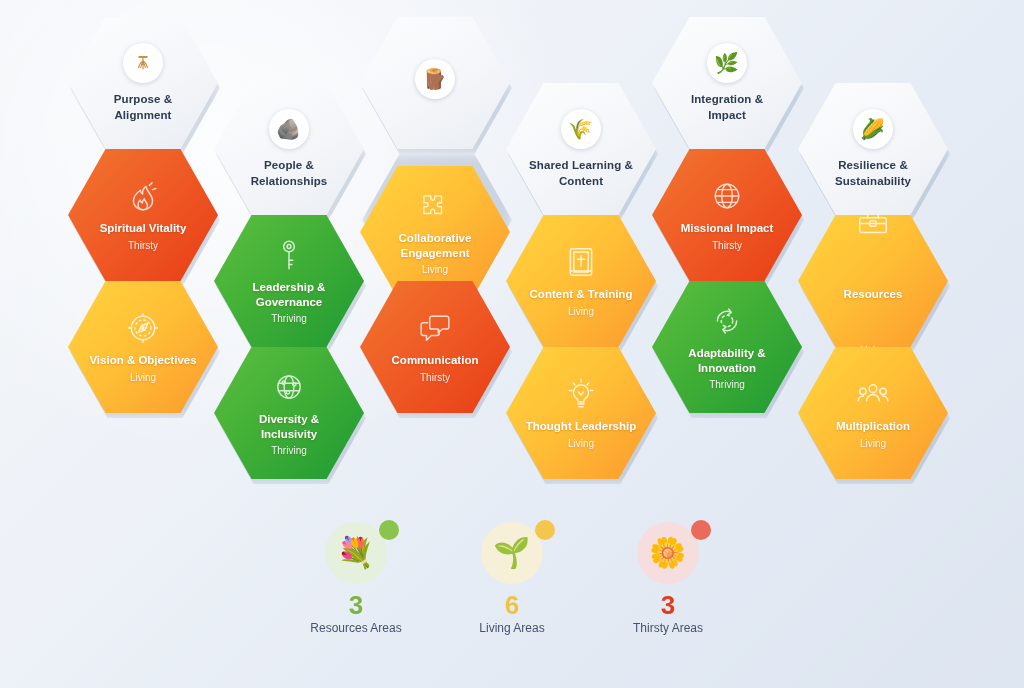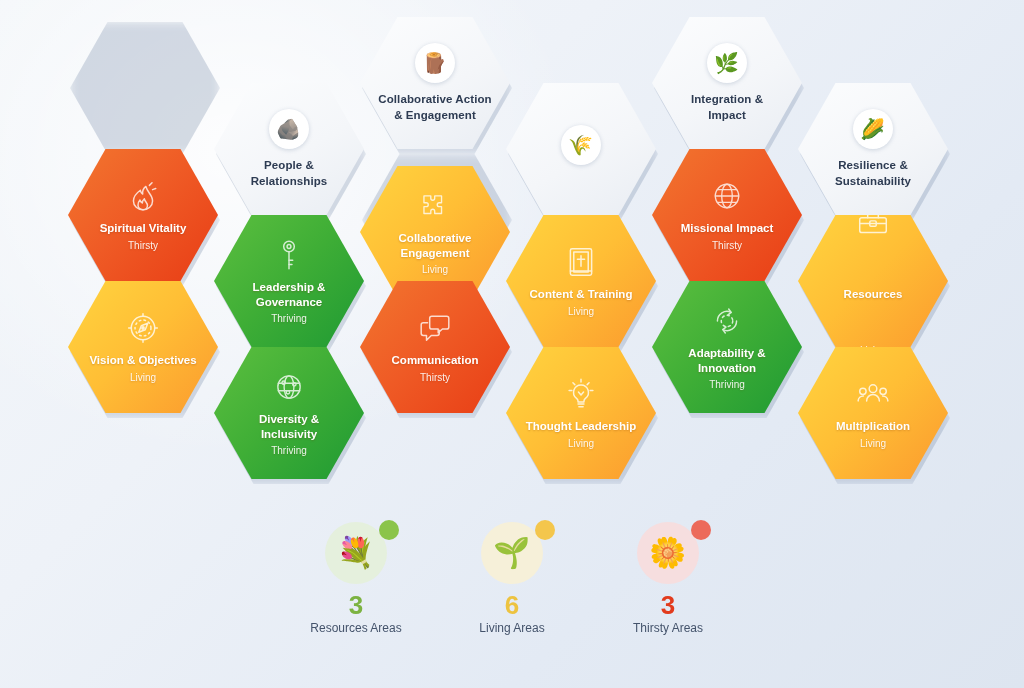--- a/index.html
+++ b/index.html
@@ -166,20 +166,30 @@
     white-space: nowrap;
   }
 </style>
 </head>
 <body>
 
 <div class="bg-glow"></div>
 
 <div id="board">
     <div class="hex-shadow" style="left: 68px; top: 17px;"></div>
+    <div class="hex cat" style="left: 68px; top: 17px;">
+      <div class="cat-icon-wrap">
+        <span style="display:block;width:24px;height:24px"><svg viewBox="0 0 32 32" fill="none" stroke="#c98e3f" stroke-width="1.5" stroke-linecap="round">
+            <path d="M16 7v8"></path>
+            <path d="M16 13c-3 2-5 5-6 9M16 13c3 2 5 5 6 9M16 15v9M16 15c-1.6 1.6-2.6 4-3 7M16 15c1.6 1.6 2.6 4 3 7"></path>
+            <path d="M11 8h10" stroke-width="2.4"></path>
+          </svg></span>
+      </div>
+      <div class="cat-title">Purpose &amp;<br>Alignment</div>
+    </div>
     <div class="hex-shadow" style="left: 68px; top: 149px;"></div>
     <div class="hex area st-thirsty" style="left: 68px; top: 149px;">
       <div class="area-icon">
         <svg viewBox="0 0 32 32" fill="none" stroke="#fff" stroke-width="1.4" stroke-linecap="round" stroke-linejoin="round">
           <path d="M16 29c5 0 9-3.6 9-8.4 0-5.6-5-8.1-6.3-13.6-2.5 2-3.4 4.6-3 7.2-1.3-.9-2-2.2-2.2-3.6C10.2 13 7 16 7 20.6 7 25.4 11 29 16 29z"></path>
           <path d="M16 29c2.3 0 4.2-1.8 4.2-4.1 0-2.6-2.4-3.6-2.9-6.3-1.4 1.2-2 2.6-1.9 4-1.4-.5-2.2-1.7-2.3-2.9-1.2 1.3-1.8 2.9-1.8 5 0 2.5 2.3 4.3 4.7 4.3z"></path>
           <path d="M22 6l2.5-2.5M25 10l3-1"></path>
         </svg>
       </div>
       <div class="area-title">Spiritual Vitality</div>
@@ -228,21 +238,20 @@
           <circle cx="21" cy="13.5" r="1.6"></circle>
           <circle cx="15" cy="21" r="1.6"></circle>
         </svg>
       </div>
       <div class="area-title">Diversity &amp; Inclusivity</div>
       <div class="area-status">Thriving</div>
     </div>
     <div class="hex-shadow" style="left: 360px; top: 17px;"></div>
     <div class="hex cat" style="left: 360px; top: 17px;">
       <div class="cat-icon-wrap">🪵</div>
-      <div class="cat-title">Collaborative Action<br>&amp; Engagement</div>
     </div>
     <div class="hex-shadow" style="left: 360px; top: 149px;"></div>
     <div class="hex area st-living" style="left: 360px; top: 166px;">
       <div class="area-icon">
         <svg viewBox="0 0 32 32" fill="none" stroke="#fff" stroke-width="1.4" stroke-linecap="round" stroke-linejoin="round">
           <path d="M5 6h7v2.4a2 2 0 104 0V6h7v7h-2.4a2 2 0 100 4H23v7h-7v-2.4a2 2 0 10-4 0V24H5v-7h2.4a2 2 0 100-4H5z" transform="translate(1,1) scale(0.92)"></path>
         </svg>
       </div>
       <div class="area-title">Collaborative<br>Engagement</div>
       <div class="area-status">Living</div>
@@ -254,20 +263,21 @@
           <path d="M13 5h14a2 2 0 012 2v8a2 2 0 01-2 2h-4l-4 3.5V17h-6a2 2 0 01-2-2V7a2 2 0 012-2z"></path>
           <path d="M9 11H5a2 2 0 00-2 2v8a2 2 0 002 2h3v4.5L12.5 23H18a2 2 0 002-2v-3"></path>
         </svg>
       </div>
       <div class="area-title">Communication</div>
       <div class="area-status">Thirsty</div>
     </div>
     <div class="hex-shadow" style="left: 506px; top: 83px;"></div>
     <div class="hex cat" style="left: 506px; top: 83px;">
       <div class="cat-icon-wrap">🌾</div>
+      <div class="cat-title">Shared Learning &amp;<br>Content</div>
     </div>
     <div class="hex-shadow" style="left: 506px; top: 215px;"></div>
     <div class="hex area st-living" style="left: 506px; top: 215px;">
       <div class="area-icon">
         <svg viewBox="0 0 32 32" fill="none" stroke="#fff" stroke-width="1.4" stroke-linecap="round" stroke-linejoin="round">
           <rect x="6" y="3.5" width="20" height="25" rx="1.6"></rect>
           <path d="M9.2 6.5h13.6v19H9.2z"></path>
           <path d="M16 10v10M12.6 13.5h6.8"></path>
           <path d="M6 24.5h20"></path>
         </svg>

